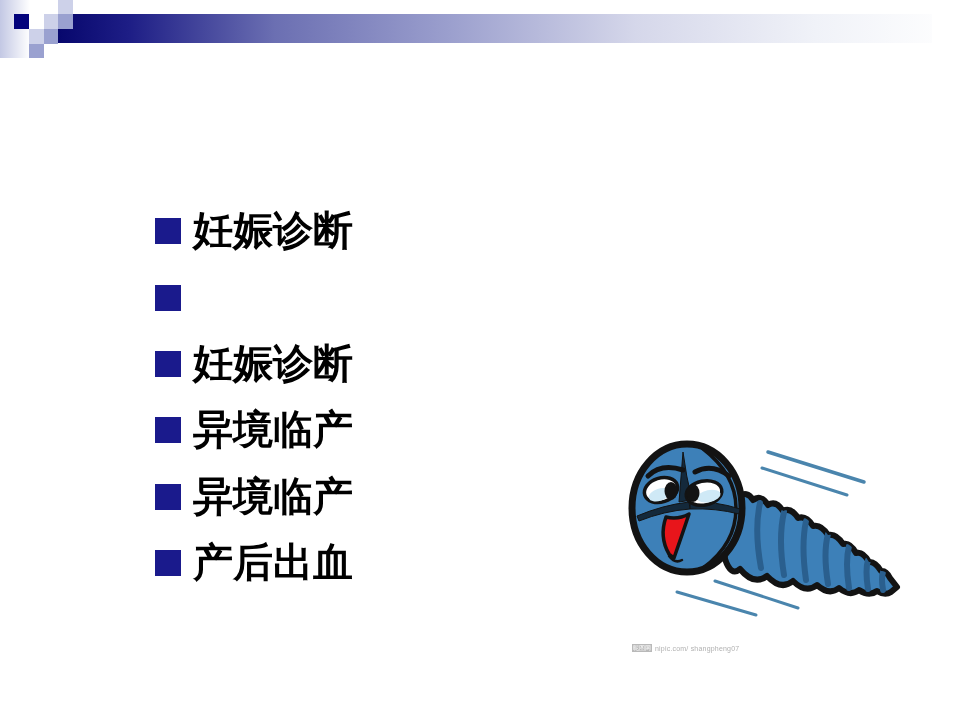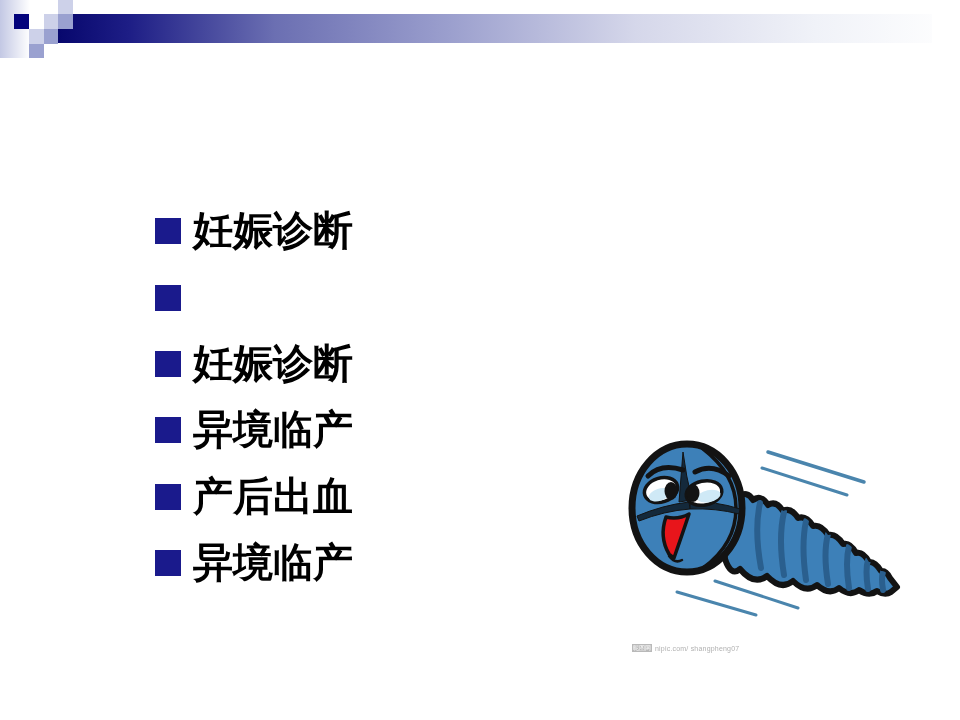--- a/index.html
+++ b/index.html
@@ -59,25 +59,25 @@
     <li>
       <span class="bullet"></span>
       <span class="item-label">妊娠诊断</span>
     </li>
     <li>
       <span class="bullet"></span>
       <span class="item-label">异境临产</span>
     </li>
     <li>
       <span class="bullet"></span>
-      <span class="item-label">产后出血</span>
+      <span class="item-label">异境临产</span>
     </li>
     <li>
       <span class="bullet"></span>
-      <span class="item-label">异境临产</span>
+      <span class="item-label">产后出血</span>
     </li>
   </ul>
 
   <svg class="screw-svg" viewBox="600 425 320 250" xmlns="http://www.w3.org/2000/svg">
     <defs>
       <clipPath id="shank-clip">
         <path d="M738,497 Q747,490 753,500 Q761,494 768,505 Q776,500 783,511 Q791,507 798,518 Q806,515 813,526 Q821,524 828,535 Q836,533 843,544 Q850,542 856,553 Q863,551 869,562 Q875,561 881,571 Q886,570 890,578 L897,587 L891,592 Q885,596 877,591 Q869,597 859,590 Q850,597 839,588 Q829,596 817,585 Q806,594 793,581 Q781,591 767,576 Q754,586 740,569 Q731,577 725,559 L724,545 Z"></path>
       </clipPath>
     </defs>
 

